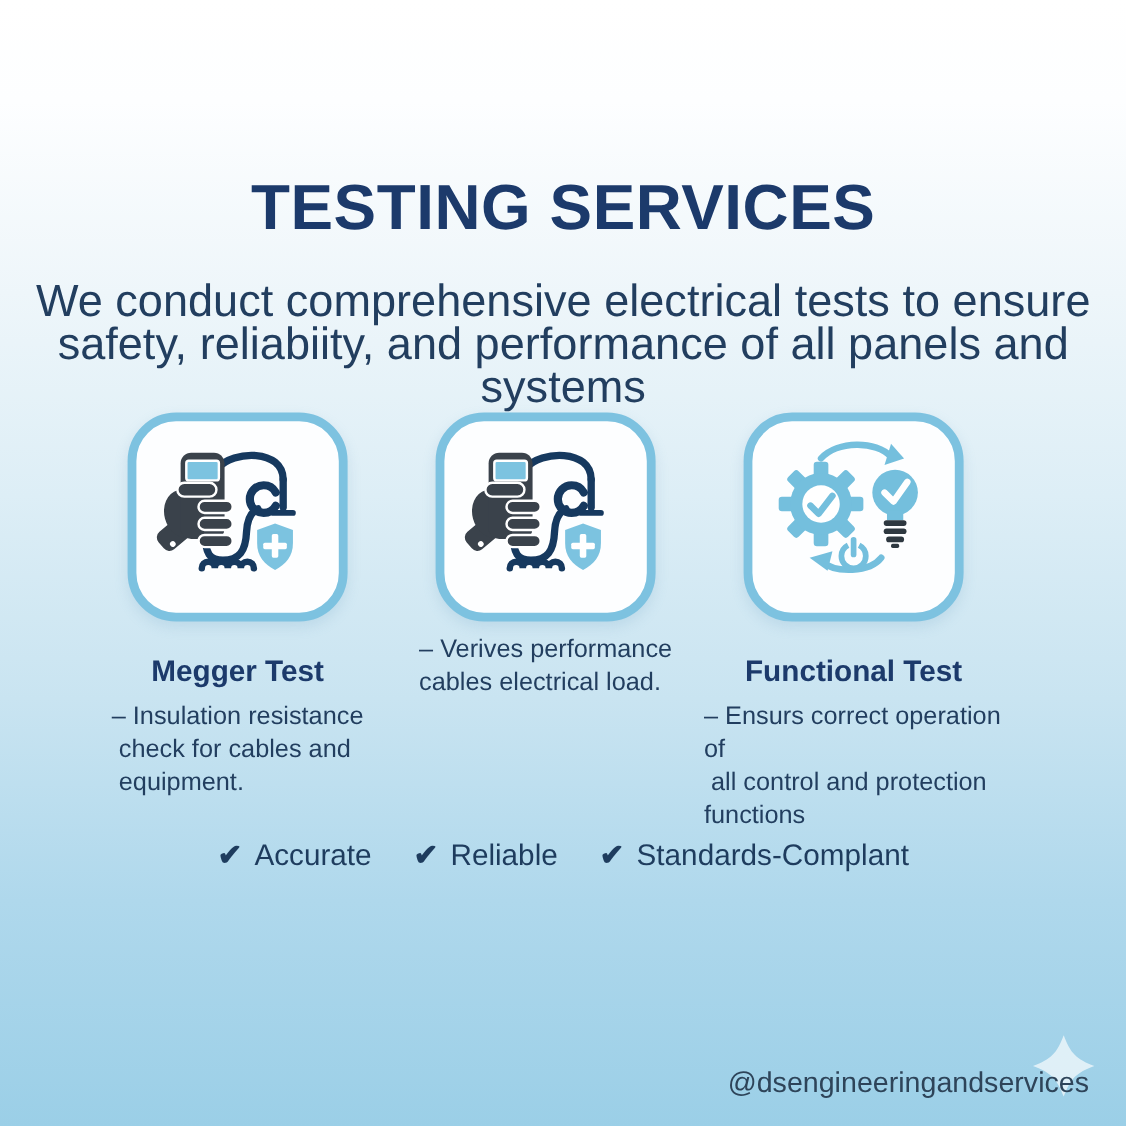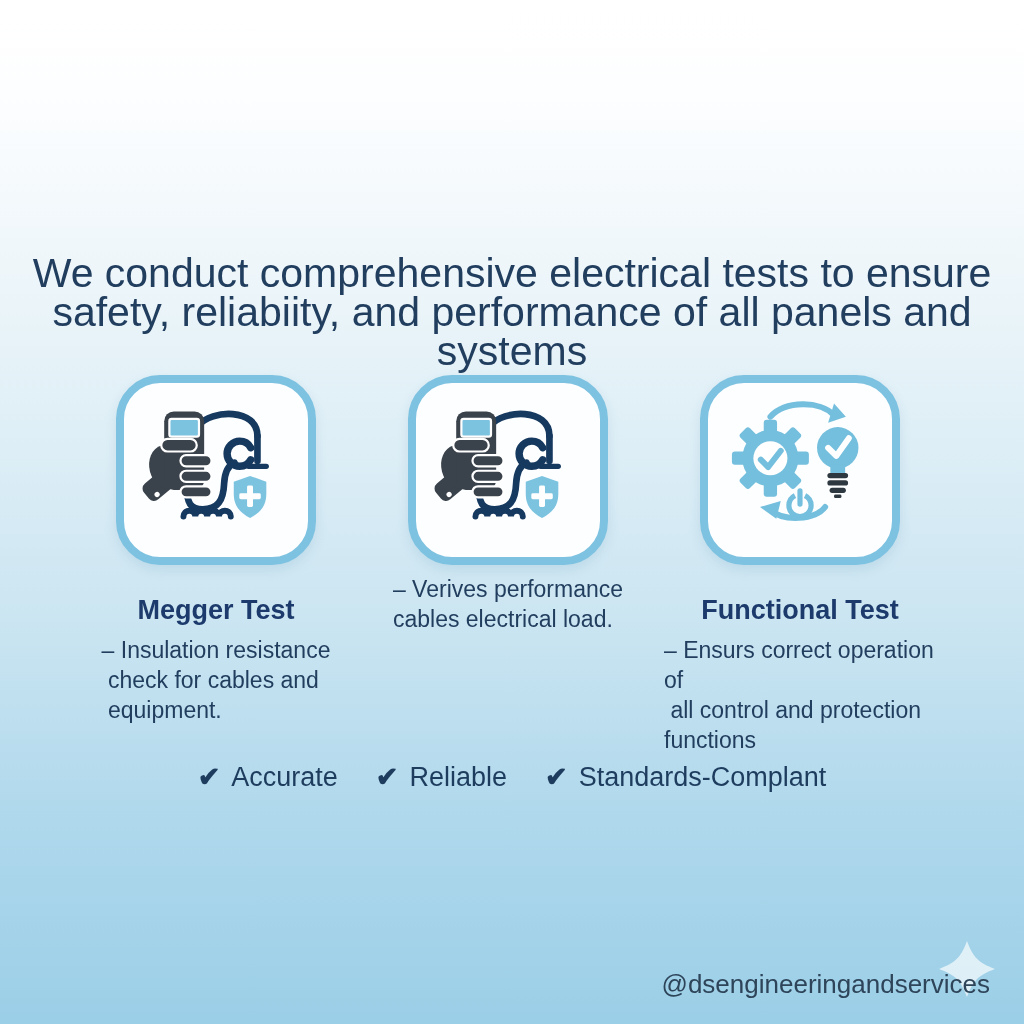--- a/index.html
+++ b/index.html
@@ -16,21 +16,21 @@
     text-align:center; font-size:58px; font-weight:700;
     color:#1c3a6b; letter-spacing:0.5px;
   }
   .page-subtitle {
     position:absolute; top:254px; left:0; width:100%;
     text-align:center; font-size:41px; line-height:39px;
     color:#223e5f; white-space:pre-line;
   }
   .cards-row {
     position:absolute; top:375px; left:80px; width:864px;
-    display:flex; gap:20px;
+    display:flex; gap:8px;
   }
   .card-col { width:272px; }
   .card {
     width:200px; height:190px; margin:0 auto;
     background:#fdfeff; border:8px solid #7dc2e0; border-radius:44px;
     display:flex; align-items:center; justify-content:center;
     box-shadow:0 5px 12px rgba(110,160,195,0.20);
   }
   .card svg { width:148px; height:148px; display:block; }
   .card-title {
@@ -56,20 +56,21 @@
   .footer-handle {
     position:absolute; right:34px; bottom:24px; z-index:2;
     font-size:26px; color:#2e4459;
   }
 </style>
 </head>
 <body>
 
 <div class="poster">
 
+  <h1 class="page-title">TESTING SERVICES</h1>
 
   <div class="page-subtitle">We conduct comprehensive electrical tests to ensure
 safety, reliabiity, and performance of all panels and systems</div>
 
   <div class="cards-row">
 
     <div class="card-col">
       <div class="card">
         <svg viewBox="0 0 200 200" aria-hidden="true">
           <g fill="none" stroke="#16395f" stroke-linecap="round">

